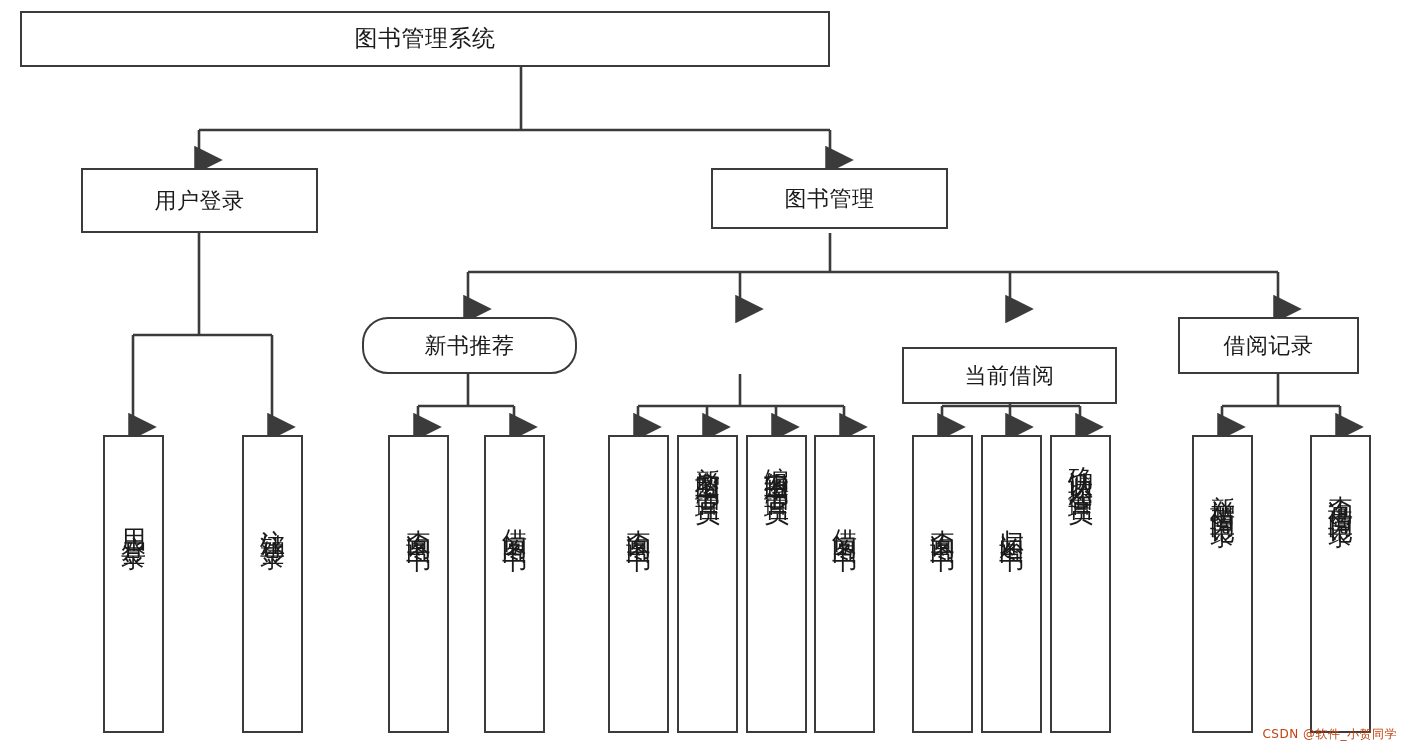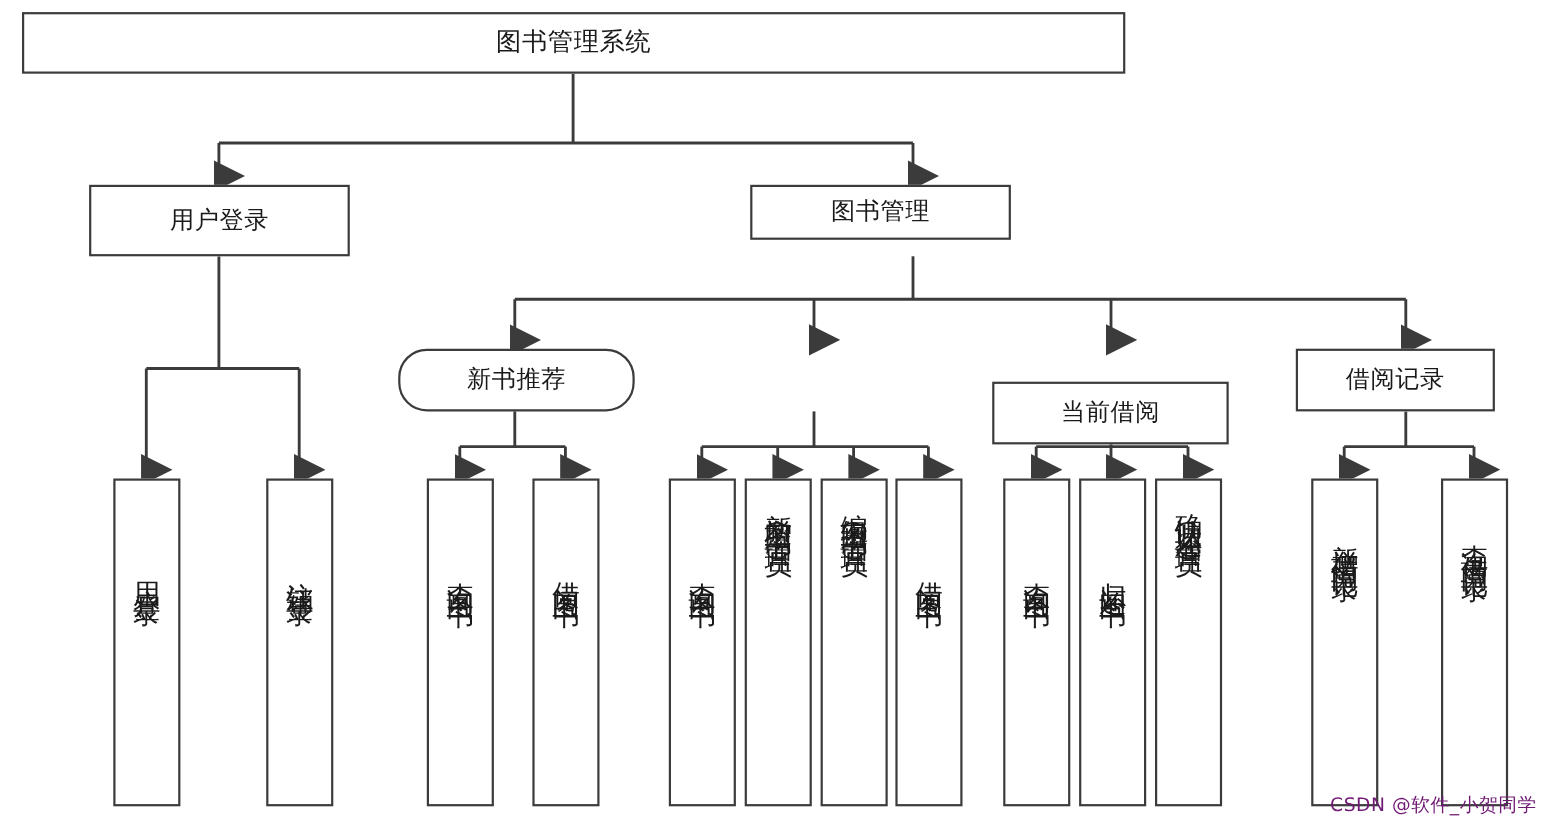--- a/index.html
+++ b/index.html
@@ -51,22 +51,22 @@
     letter-spacing:6px;
     white-space:nowrap;
   }
   .v-node.tall-text .lbl{ letter-spacing:5px; }
 
   
   #watermark{
     position:absolute;
     right:8px;
     bottom:4px;
-    font-size:17px;
-    color:#701a75;
+    font-size:12px;
+    color:#c2410c;
     z-index:5;
     white-space:nowrap;
     letter-spacing:0.5px;
   }
 </style>
 </head>
 <body>
 
 <div id="stage">
 
@@ -115,29 +115,29 @@
       <path d="M 1010 406 L 1010 427" marker-end="url(#arrow)"></path>
       <path d="M 1080 406 L 1080 427" marker-end="url(#arrow)"></path>
 
       <path d="M 1278 374 L 1278 406"></path>
       <path d="M 1222 406 L 1340 406"></path>
       <path d="M 1222 406 L 1222 427" marker-end="url(#arrow)"></path>
       <path d="M 1340 406 L 1340 427" marker-end="url(#arrow)"></path>
     </g>
   </svg>
 
-  <div class="node h-node root" style="left:20px;top:11px;width:1003px;height:56px;">
+  <div class="node h-node root" style="left:20px;top:11px;width:810px;height:56px;">
     <span class="lbl">图书管理系统</span>
   </div>
 
   <div class="node h-node" style="left:81px;top:168px;width:237px;height:65px;">
     <span class="lbl">用户登录</span>
   </div>
 
-  <div class="node h-node" style="left:682px;top:168px;width:237px;height:50px;">
+  <div class="node h-node" style="left:711px;top:168px;width:237px;height:61px;">
     <span class="lbl">图书管理</span>
   </div>
 
   <div class="node h-node" style="left:362px;top:317px;width:215px;height:57px;border-radius:26px;">
     <span class="lbl">新书推荐</span>
   </div>
 
 
   <div class="node h-node" style="left:902px;top:317px;width:215px;height:57px;margin-top:30px;">
     <span class="lbl">当前借阅</span>

